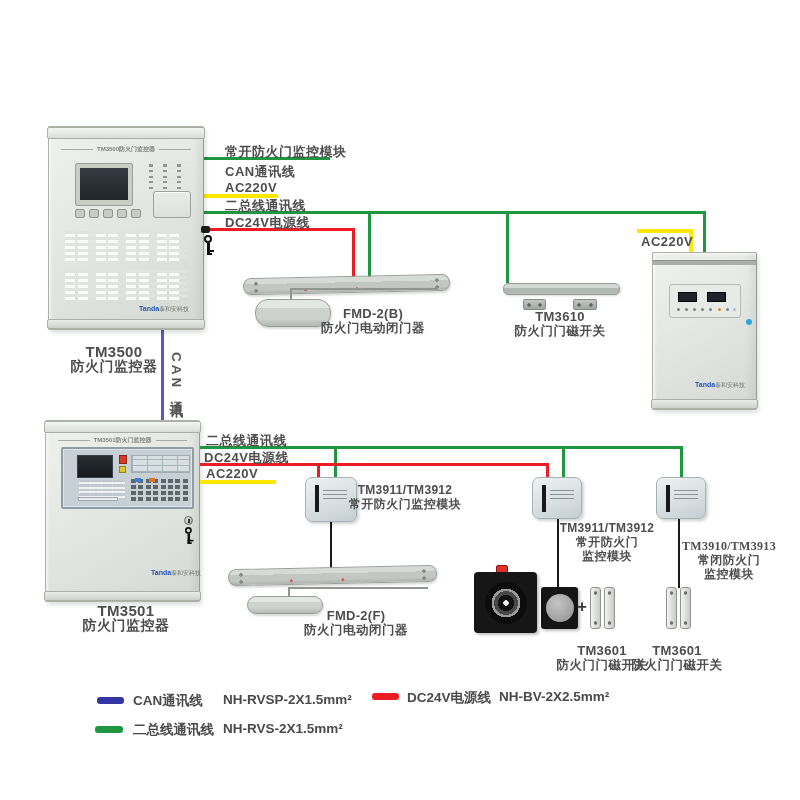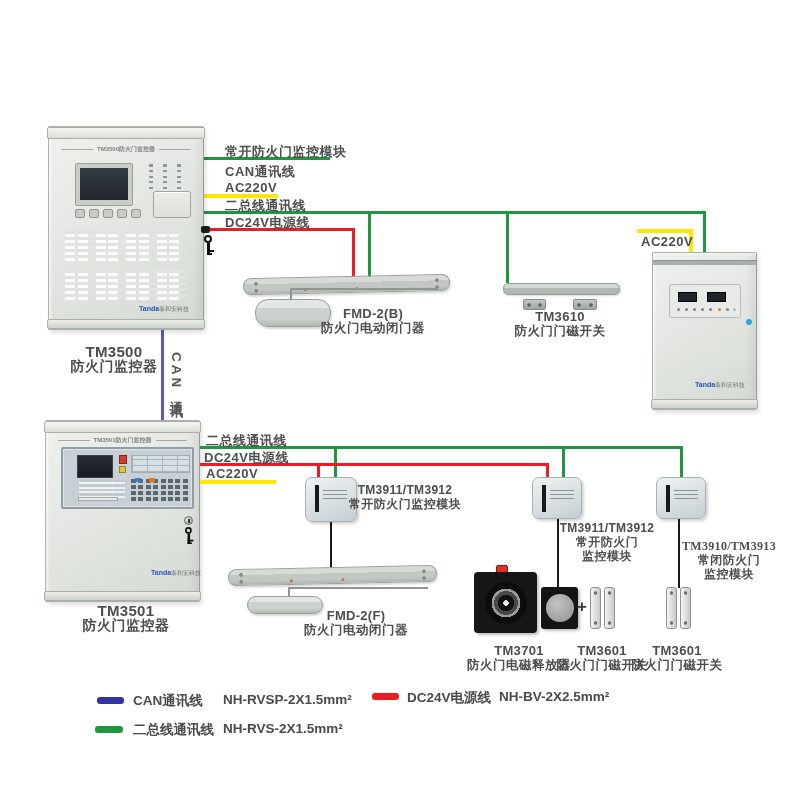--- a/index.html
+++ b/index.html
@@ -334,24 +334,20 @@
   </div>
   <div class="plate" style="left:541px;top:587px;width:37px;height:42px;">
     <div class="disc"></div>
   </div>
   <div class="plus" style="left:577px;top:597px;">+</div>
   <div class="switchbar" style="left:590px;top:587px;"></div>
   <div class="switchbar" style="left:604px;top:587px;"></div>
   <div class="switchbar" style="left:666px;top:587px;"></div>
   <div class="switchbar" style="left:680px;top:587px;"></div>
 
-  <div class="dev-label" style="left:459px;top:644px;width:120px;">
-    <div class="model">TM3701</div>
-    <div class="nm">防火门电磁释放器</div>
-  </div>
   <div class="dev-label" style="left:542px;top:644px;width:120px;">
     <div class="model">TM3601</div>
     <div class="nm">防火门门磁开关</div>
   </div>
   <div class="dev-label" style="left:617px;top:644px;width:120px;">
     <div class="model">TM3601</div>
     <div class="nm">防火门门磁开关</div>
   </div>
 
   <div class="swatch" style="left: 97px; top: 697px; width: 27px; background: rgb(52, 52, 164);"></div>

